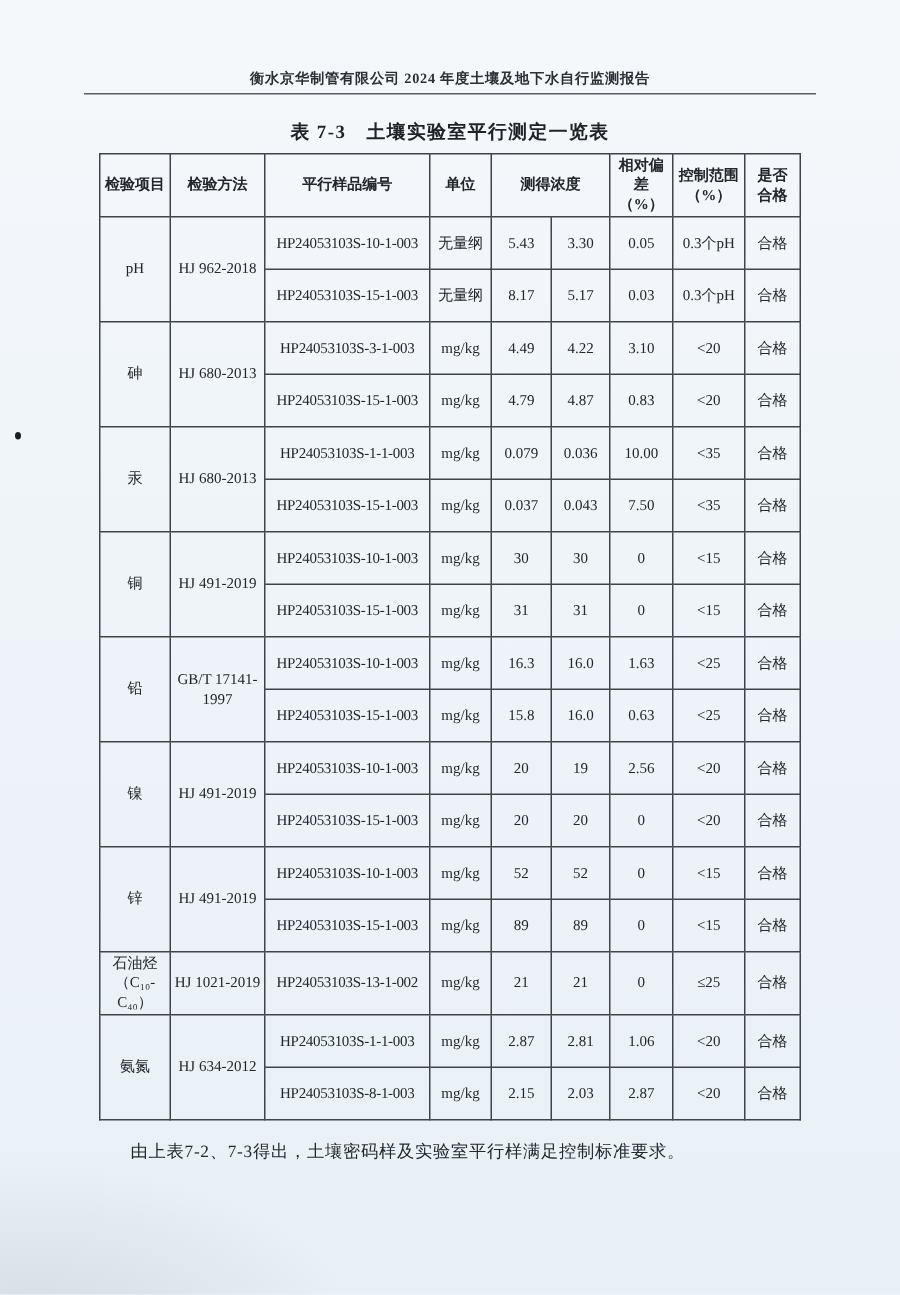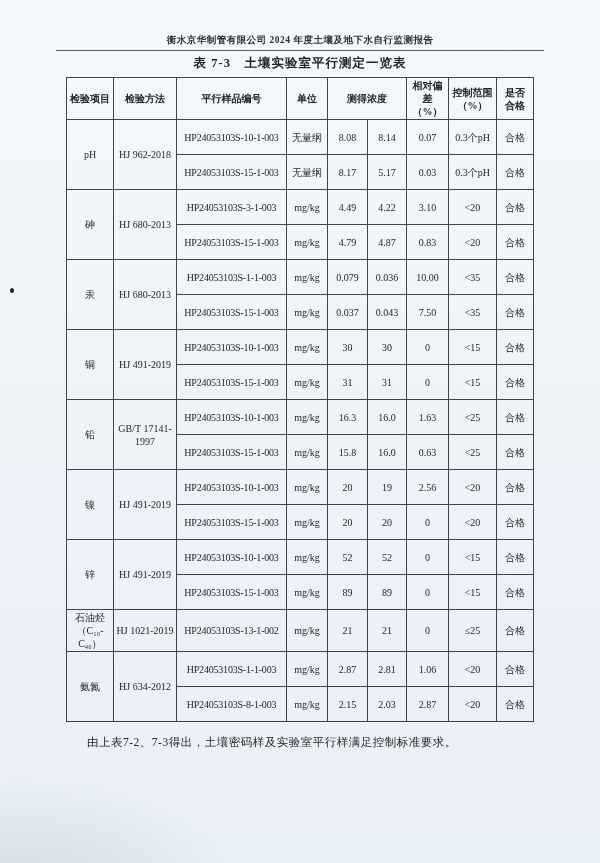--- a/index.html
+++ b/index.html
@@ -12,27 +12,27 @@
   .page{
     position:absolute;inset:0;
     background:linear-gradient(180deg,#f5f8fb 0%,#edf3f8 55%,#e9f0f6 100%);
   }
   .page::after{ 
     content:"";position:absolute;left:-80px;bottom:-60px;width:340px;height:160px;
     background:radial-gradient(ellipse at 30% 80%, rgba(150,170,175,.28), rgba(150,170,175,0) 65%);
     pointer-events:none;
   }
   .doc-header{
-    padding-top:34px;text-align:center;
+    padding-top:46px;text-align:center;
     font-size:9.5px;font-weight:bold;letter-spacing:.5px;color:#2c2f35;
   }
   .header-rule{border-top:1.5px solid #5a5e64;margin:3px 56px 0 56px;}
   .table-title{
     text-align:center;font-weight:bold;font-size:12.5px;color:#1f2227;
-    margin:4px 0 5px 0;letter-spacing:1px;
+    margin:17px 0 5px 0;letter-spacing:1px;
   }
   table.report{
     border-collapse:collapse;table-layout:fixed;
     width:467px;margin-left:66px;
   }
   table.report th,table.report td{
     border:1px solid #3f444b;
     text-align:center;vertical-align:middle;
     font-size:10px;color:#23262c;
     padding:1px 2px;line-height:1.3;
@@ -90,23 +90,23 @@
 合格</th>
       </tr>
     </thead>
     <tbody>
 
       <tr>
         <td rowspan="2">pH</td>
         <td rowspan="2">HJ 962-2018</td>
         <td class="sample">HP24053103S-10-1-003</td>
         <td>无量纲</td>
-        <td>8.08</td>
-        <td>8.14</td>
-        <td>0.07</td>
+        <td>5.43</td>
+        <td>3.30</td>
+        <td>0.05</td>
         <td>0.3个pH</td>
         <td>合格</td>
       </tr>
       <tr>
         <td class="sample">HP24053103S-15-1-003</td>
         <td>无量纲</td>
         <td>8.17</td>
         <td>5.17</td>
         <td>0.03</td>
         <td>0.3个pH</td>

